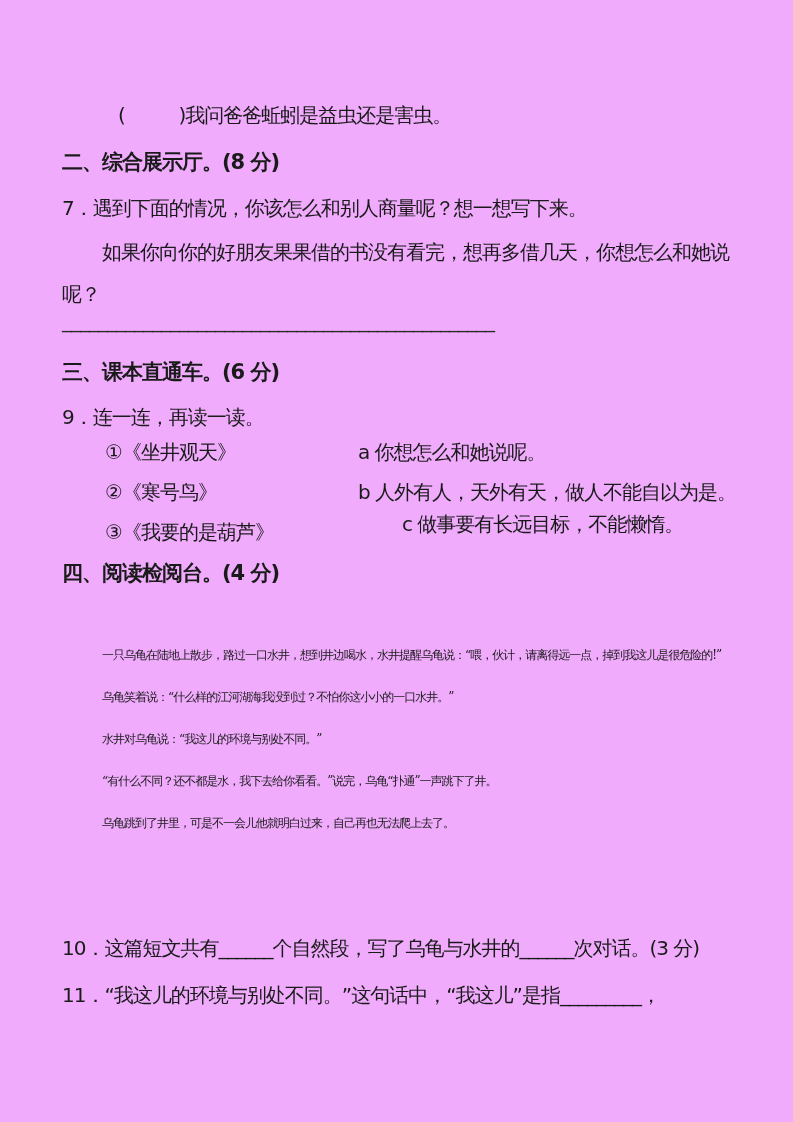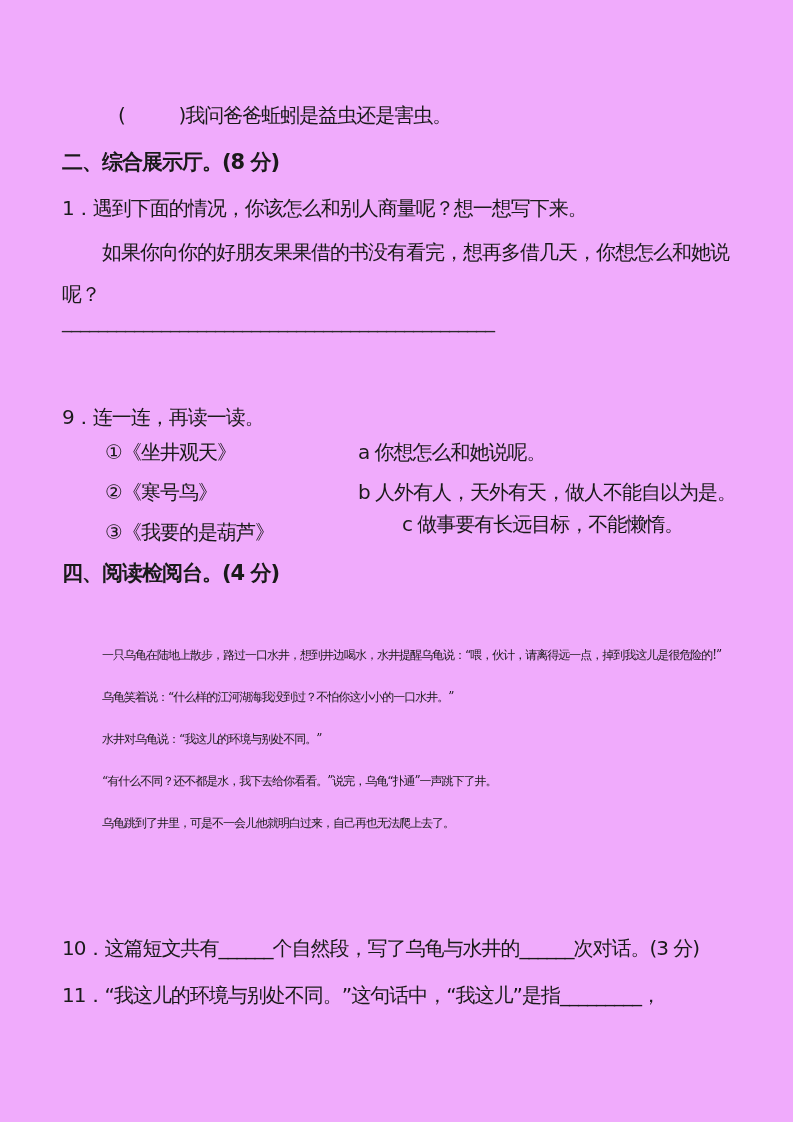--- a/index.html
+++ b/index.html
@@ -41,26 +41,27 @@
 </style>
 </head>
 <body>
 
 <div class="page">
 
   <div class="abs cn" style="left:118px; top:94px;">(          )我问爸爸蚯蚓是益虫还是害虫。</div>
 
   <div class="abs cn hd" style="left:62px; top:141px;">二、综合展示厅。(8 分)</div>
 
-  <div class="abs cn" style="left:62px; top:187px;">1．遇到下面的情况，你该怎么和别人商量呢？想一想写下来。</div>
+  <div class="abs cn" style="left:62px; top:187px;">7．遇到下面的情况，你该怎么和别人商量呢？想一想写下来。</div>
 
   <div class="abs cn wrap" style="left:62px; top:231px;">如果你向你的好朋友果果借的书没有看完，想再多借几天，你想怎么和她说呢？</div>
 
   <div class="abs cn blankline" style="left:62px; top:300px;">________________________________________________</div>
 
+  <div class="abs cn hd" style="left:62px; top:351px;">三、课本直通车。(6 分)</div>
 
   <div class="abs cn" style="left:62px; top:396px;">9．连一连，再读一读。</div>
 
   <div class="abs cn" style="left:105px; top:431px;text-align:center;">①《坐井观天》</div>
   <div class="abs cn" style="left:358px; top:431px;">a 你想怎么和她说呢。</div>
 
   <div class="abs cn" style="left:105px; top:471px;">②《寒号鸟》</div>
   <div class="abs cn" style="left:358px; top:471px;">b 人外有人，天外有天，做人不能自以为是。</div>
 
   <div class="abs cn" style="left:105px; top:511px;">③《我要的是葫芦》</div>

